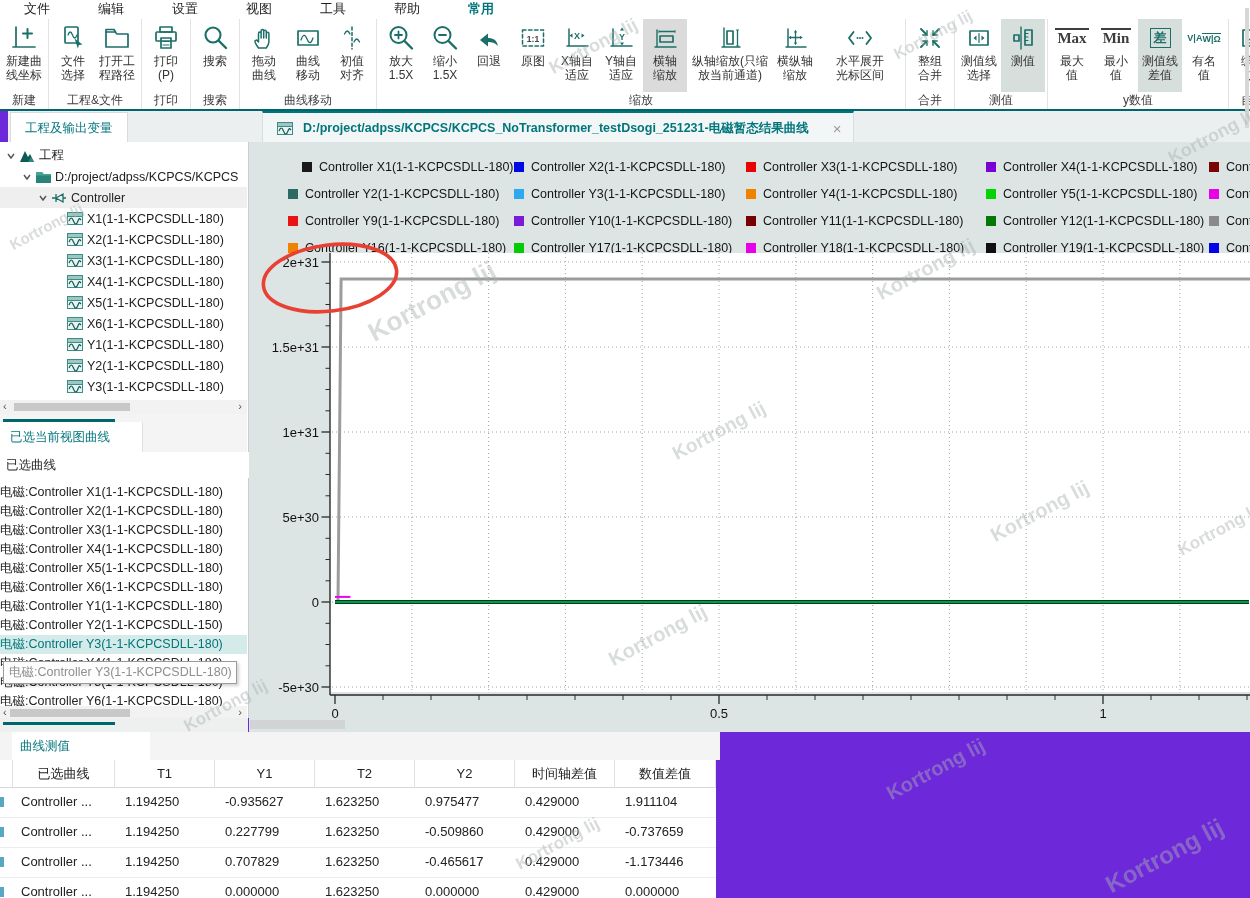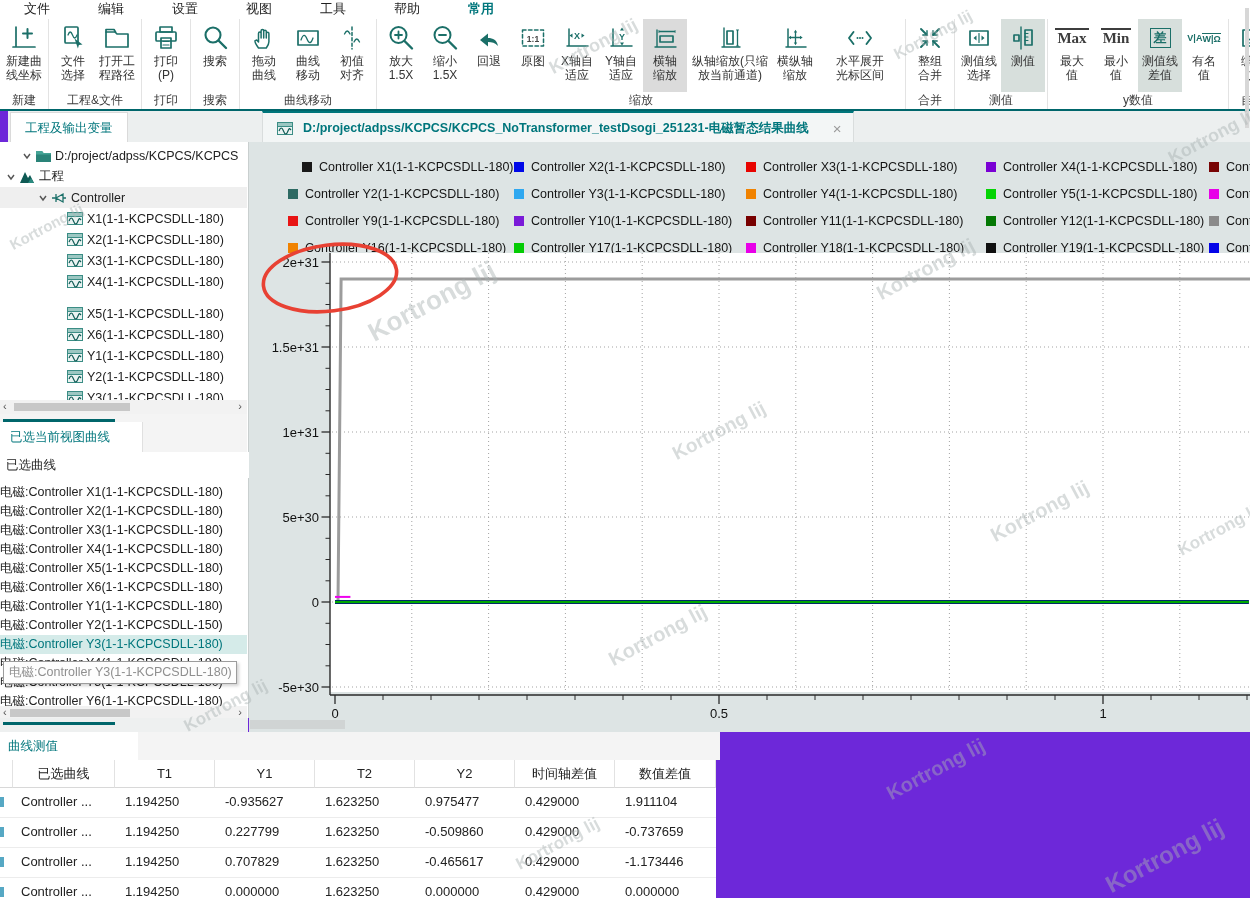--- a/index.html
+++ b/index.html
@@ -66,21 +66,21 @@
   #chartpanel{position:absolute;left:249px;top:142px;width:1001px;height:590px;background:#dde4e4;overflow:hidden}
   .lrow{position:absolute;left:0;width:100%;height:27px}
   .lgitem{position:absolute;top:0;display:flex;align-items:center;font-size:12.5px;color:#141414;white-space:nowrap;height:27px}
   .lgmark{width:10px;height:10px;display:inline-block;margin-right:7px;flex-shrink:0}
   #plot-svg{position:absolute;left:-1px;top:98px}
   #chart-hthumb{position:absolute;left:1px;top:578px;width:95px;height:9px;background:#d0d4d4}
   
   #bottom-strip{position:absolute;left:0;top:718px;width:248px;height:14px;background:#eef0f0}
   #tab-indicator{position:absolute;left:3px;top:4px;width:112px;height:3px;background:#00666b}
   #table-tab-strip{position:absolute;left:0;top:732px;width:720px;height:28px;background:#f4f4f4}
-  #table-tab{position:absolute;left:0;top:0;width:130px;height:28px;background:#fff;color:#00767c;font-size:12.5px;
+  #table-tab{position:absolute;left:12px;top:0;width:130px;height:28px;background:#fff;color:#00767c;font-size:12.5px;
              display:flex;align-items:center;padding-left:8px}
   #mtable{position:absolute;left:0;top:760px;width:716px;height:138px;background:#fff;font-size:13px;overflow:hidden}
   .hcell{position:absolute;top:0;height:27px;line-height:27px;text-align:center;color:#222;border-right:1px solid #e2e2e2;
          border-bottom:1px solid #d8d8d8;background:#fff;white-space:nowrap}
   .brow{position:absolute;left:0;width:716px;height:30px;border-bottom:1px solid #ececec}
   .bcell{position:absolute;top:0;height:30px;line-height:30px;white-space:nowrap;overflow:hidden}
   .rowmark{position:absolute;left:0;top:10px;width:4px;height:10px}
   
   .wm{position:absolute;font-weight:bold;color:#a9b2b2;opacity:.45;transform:rotate(-28deg);
       white-space:nowrap;pointer-events:none;z-index:9}
@@ -486,48 +486,48 @@
             <path d="M2 9c1.5-4 3-4 4.5 0s3 4 4.5 0 2-2 3-1" stroke="#0e5a54" fill="none" stroke-width="1.2"></path>
           </svg>
         </span>
       <span>D:/project/adpss/KCPCS/KCPCS_NoTransformer_testDsogi_251231-电磁暂态结果曲线</span>
       <span class="close">×</span>
     </div>
   </div>
 
   <div id="sidebar-bg"></div>
   <div id="tree">
+      <div class="trow" style="padding-left: 4px;">
+        <span class="chev">
+          <svg width="10" height="10" viewBox="0 0 10 10">
+            <path d="M2 3l3 4 3-4" stroke="#555" fill="none" stroke-width="1.4"></path>
+          </svg>
+        </span>
+        <span class="ticn">
+          <svg width="16" height="14" viewBox="0 0 16 14">
+            <path d="M1 13L6 2l3 6 2-3 4 8z" fill="#0e5a54"></path>
+            <path d="M9 13l3-5 3 5z" fill="#2a8a7f"></path>
+          </svg>
+        </span>
+        <span class="tlabel">工程</span>
+      </div>
       <div class="trow" style="padding-left: 20px;">
         <span class="chev">
           <svg width="10" height="10" viewBox="0 0 10 10">
             <path d="M2 3l3 4 3-4" stroke="#555" fill="none" stroke-width="1.4"></path>
           </svg>
         </span>
         <span class="ticn">
           <svg width="17" height="14" viewBox="0 0 17 14">
             <path d="M1 2h6l1.5 2H16v9H1z" fill="#2a8378"></path>
             <path d="M1 2h6l1.5 2H16v1.6H1z" fill="#45a496"></path>
           </svg>
         </span>
         <span class="tlabel">D:/project/adpss/KCPCS/KCPCS</span>
       </div>
-      <div class="trow" style="padding-left: 4px;">
-        <span class="chev">
-          <svg width="10" height="10" viewBox="0 0 10 10">
-            <path d="M2 3l3 4 3-4" stroke="#555" fill="none" stroke-width="1.4"></path>
-          </svg>
-        </span>
-        <span class="ticn">
-          <svg width="16" height="14" viewBox="0 0 16 14">
-            <path d="M1 13L6 2l3 6 2-3 4 8z" fill="#0e5a54"></path>
-            <path d="M9 13l3-5 3 5z" fill="#2a8a7f"></path>
-          </svg>
-        </span>
-        <span class="tlabel">工程</span>
-      </div>
       <div class="trow hl" style="padding-left: 36px;">
         <span class="chev">
           <svg width="10" height="10" viewBox="0 0 10 10">
             <path d="M2 3l3 4 3-4" stroke="#555" fill="none" stroke-width="1.4"></path>
           </svg>
         </span>
         <span class="ticn">
           <svg width="16" height="14" viewBox="0 0 16 14" fill="none" stroke="#1b6f68" stroke-width="1.3">
             <path d="M1 7h4M5 3v8M5 7l7-4v8zM12 7h3"></path>
           </svg>
@@ -571,21 +571,21 @@
         <span class="chev"></span>
         <span class="ticn">
           <svg width="16" height="13" viewBox="0 0 16 13">
             <rect x="0.5" y="0.5" width="15" height="12" fill="#eaf3f2" stroke="#3b8d85"></rect>
             <rect x="0.5" y="0.5" width="15" height="4" fill="#9cc7c2" stroke="#3b8d85"></rect>
             <path d="M2 9c1.5-4 3-4 4.5 0s3 4 4.5 0 2-2 3-1" stroke="#0e5a54" fill="none" stroke-width="1.2"></path>
           </svg>
         </span>
         <span class="tlabel">X4(1-1-KCPCSDLL-180)</span>
       </div>
-      <div class="trow" style="padding-left: 52px; margin-top: 11px;">
+      <div class="trow" style="padding-left: 52px;">
         <span class="chev"></span>
         <span class="ticn">
           <svg width="16" height="13" viewBox="0 0 16 13">
             <rect x="0.5" y="0.5" width="15" height="12" fill="#eaf3f2" stroke="#3b8d85"></rect>
             <rect x="0.5" y="0.5" width="15" height="4" fill="#9cc7c2" stroke="#3b8d85"></rect>
             <path d="M2 9c1.5-4 3-4 4.5 0s3 4 4.5 0 2-2 3-1" stroke="#0e5a54" fill="none" stroke-width="1.2"></path>
           </svg>
         </span>
         <span class="tlabel">X5(1-1-KCPCSDLL-180)</span>
       </div>

